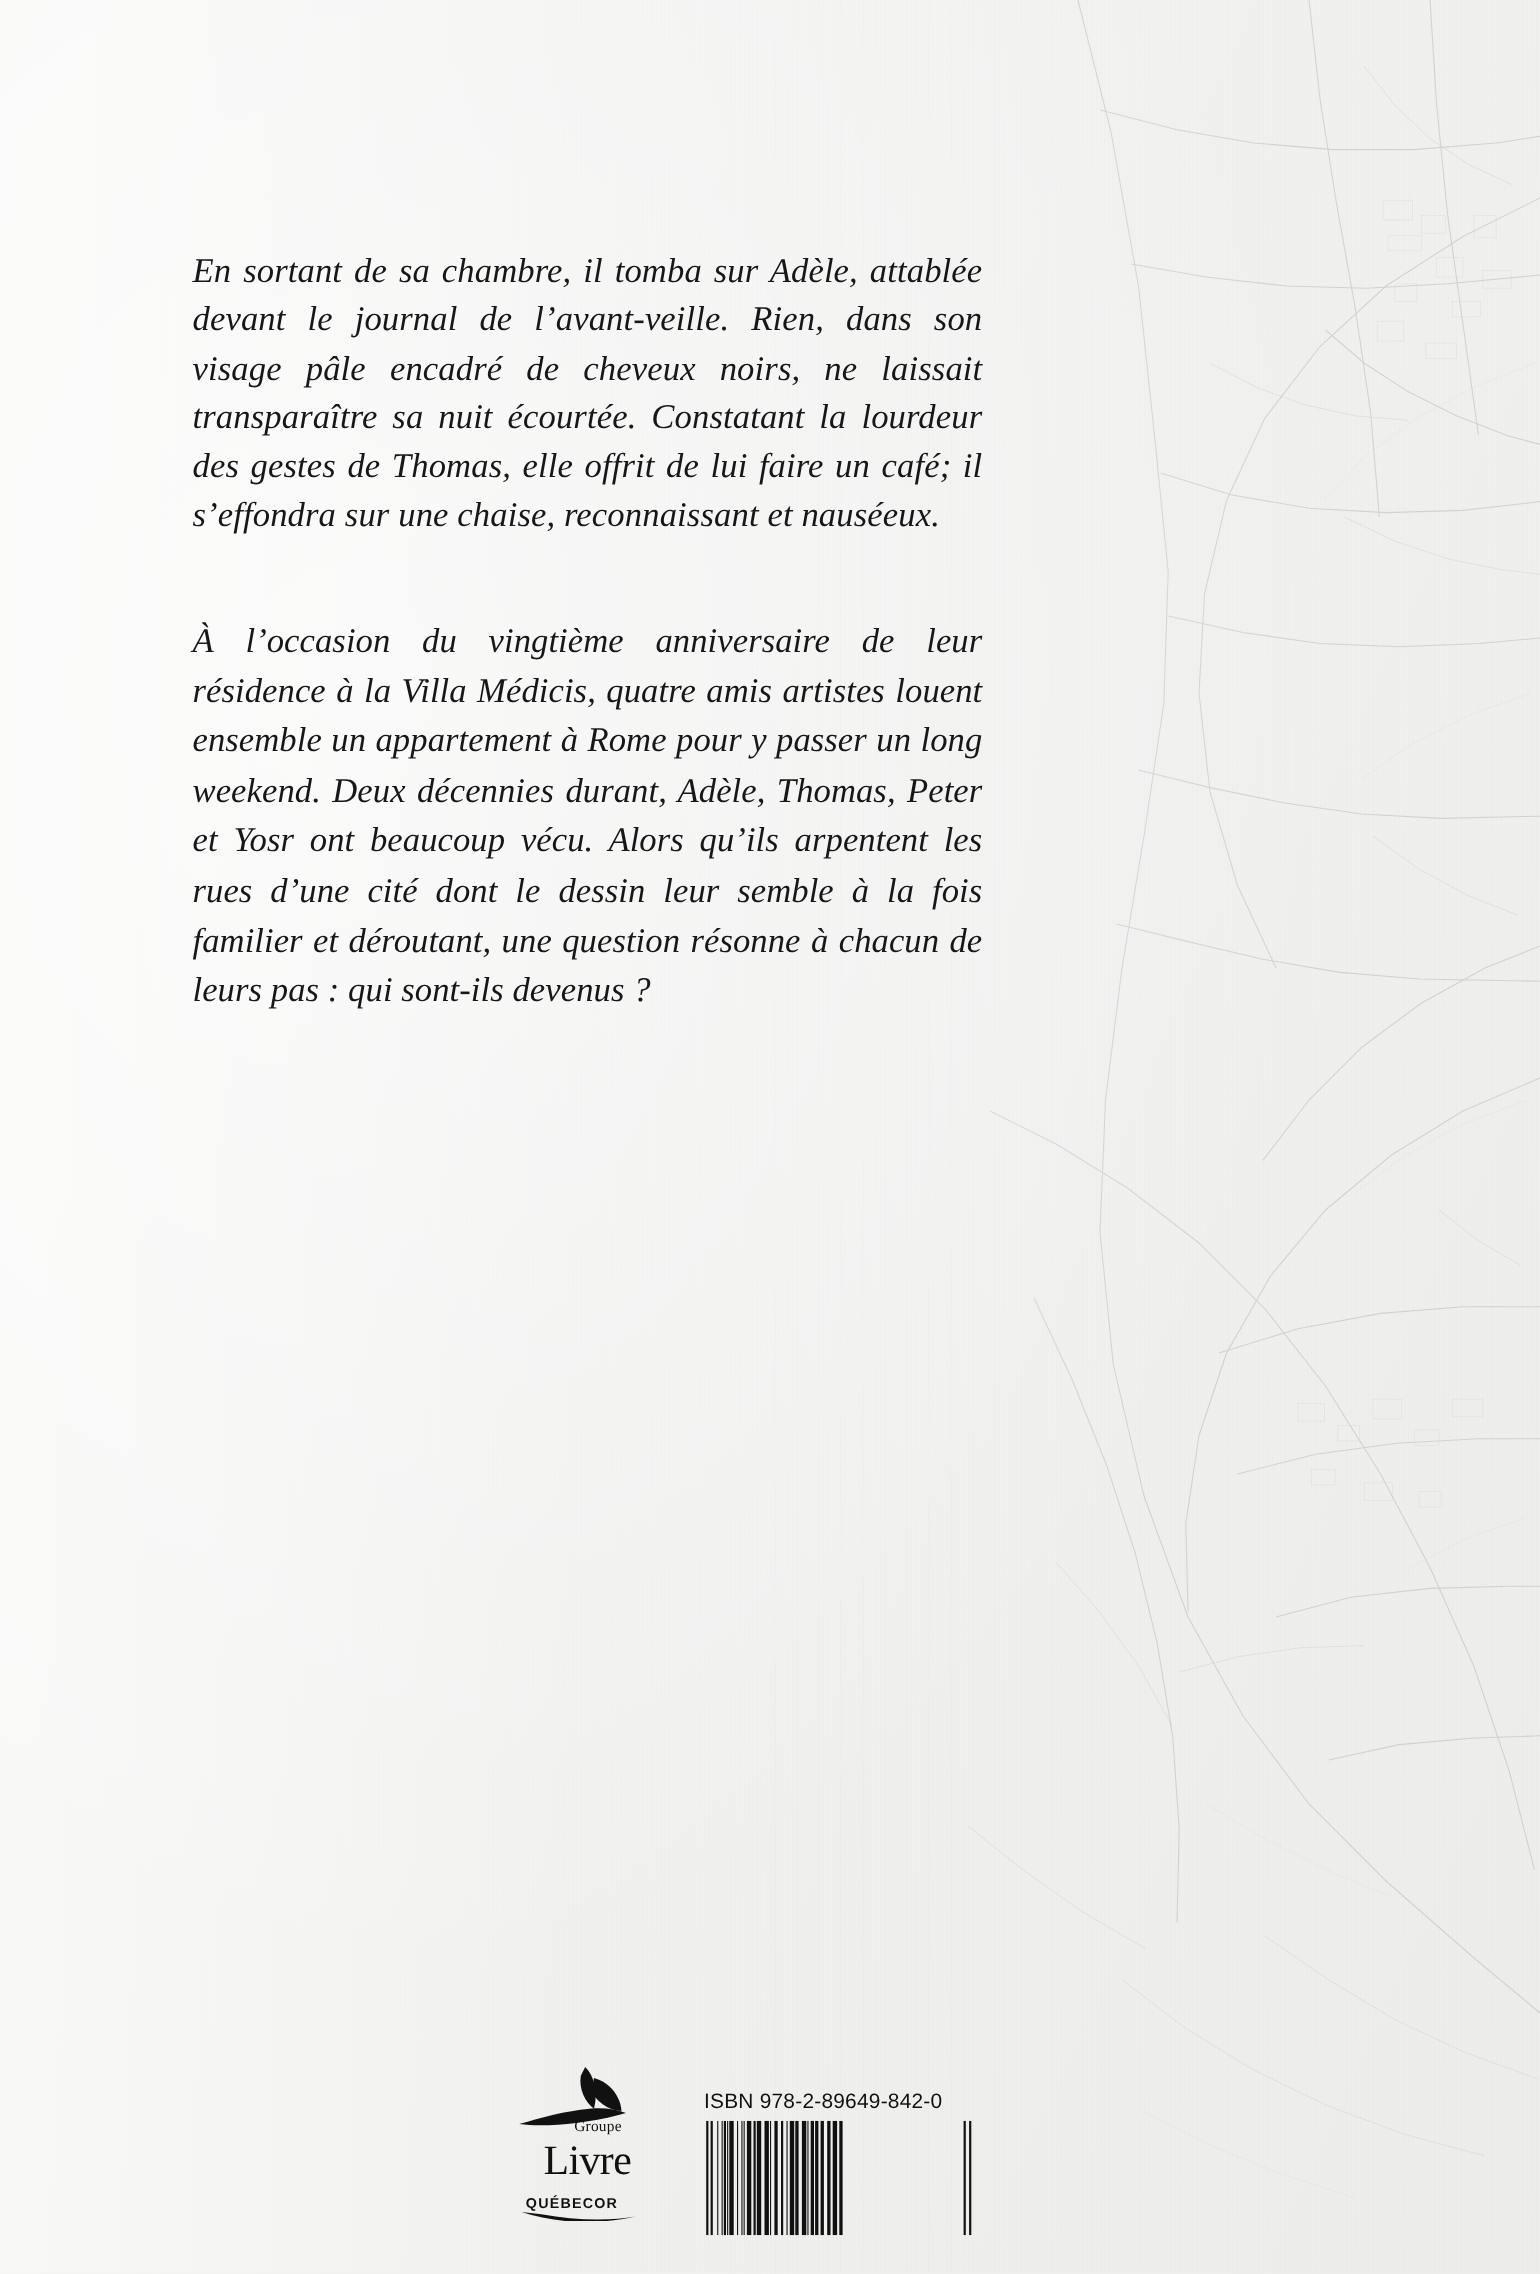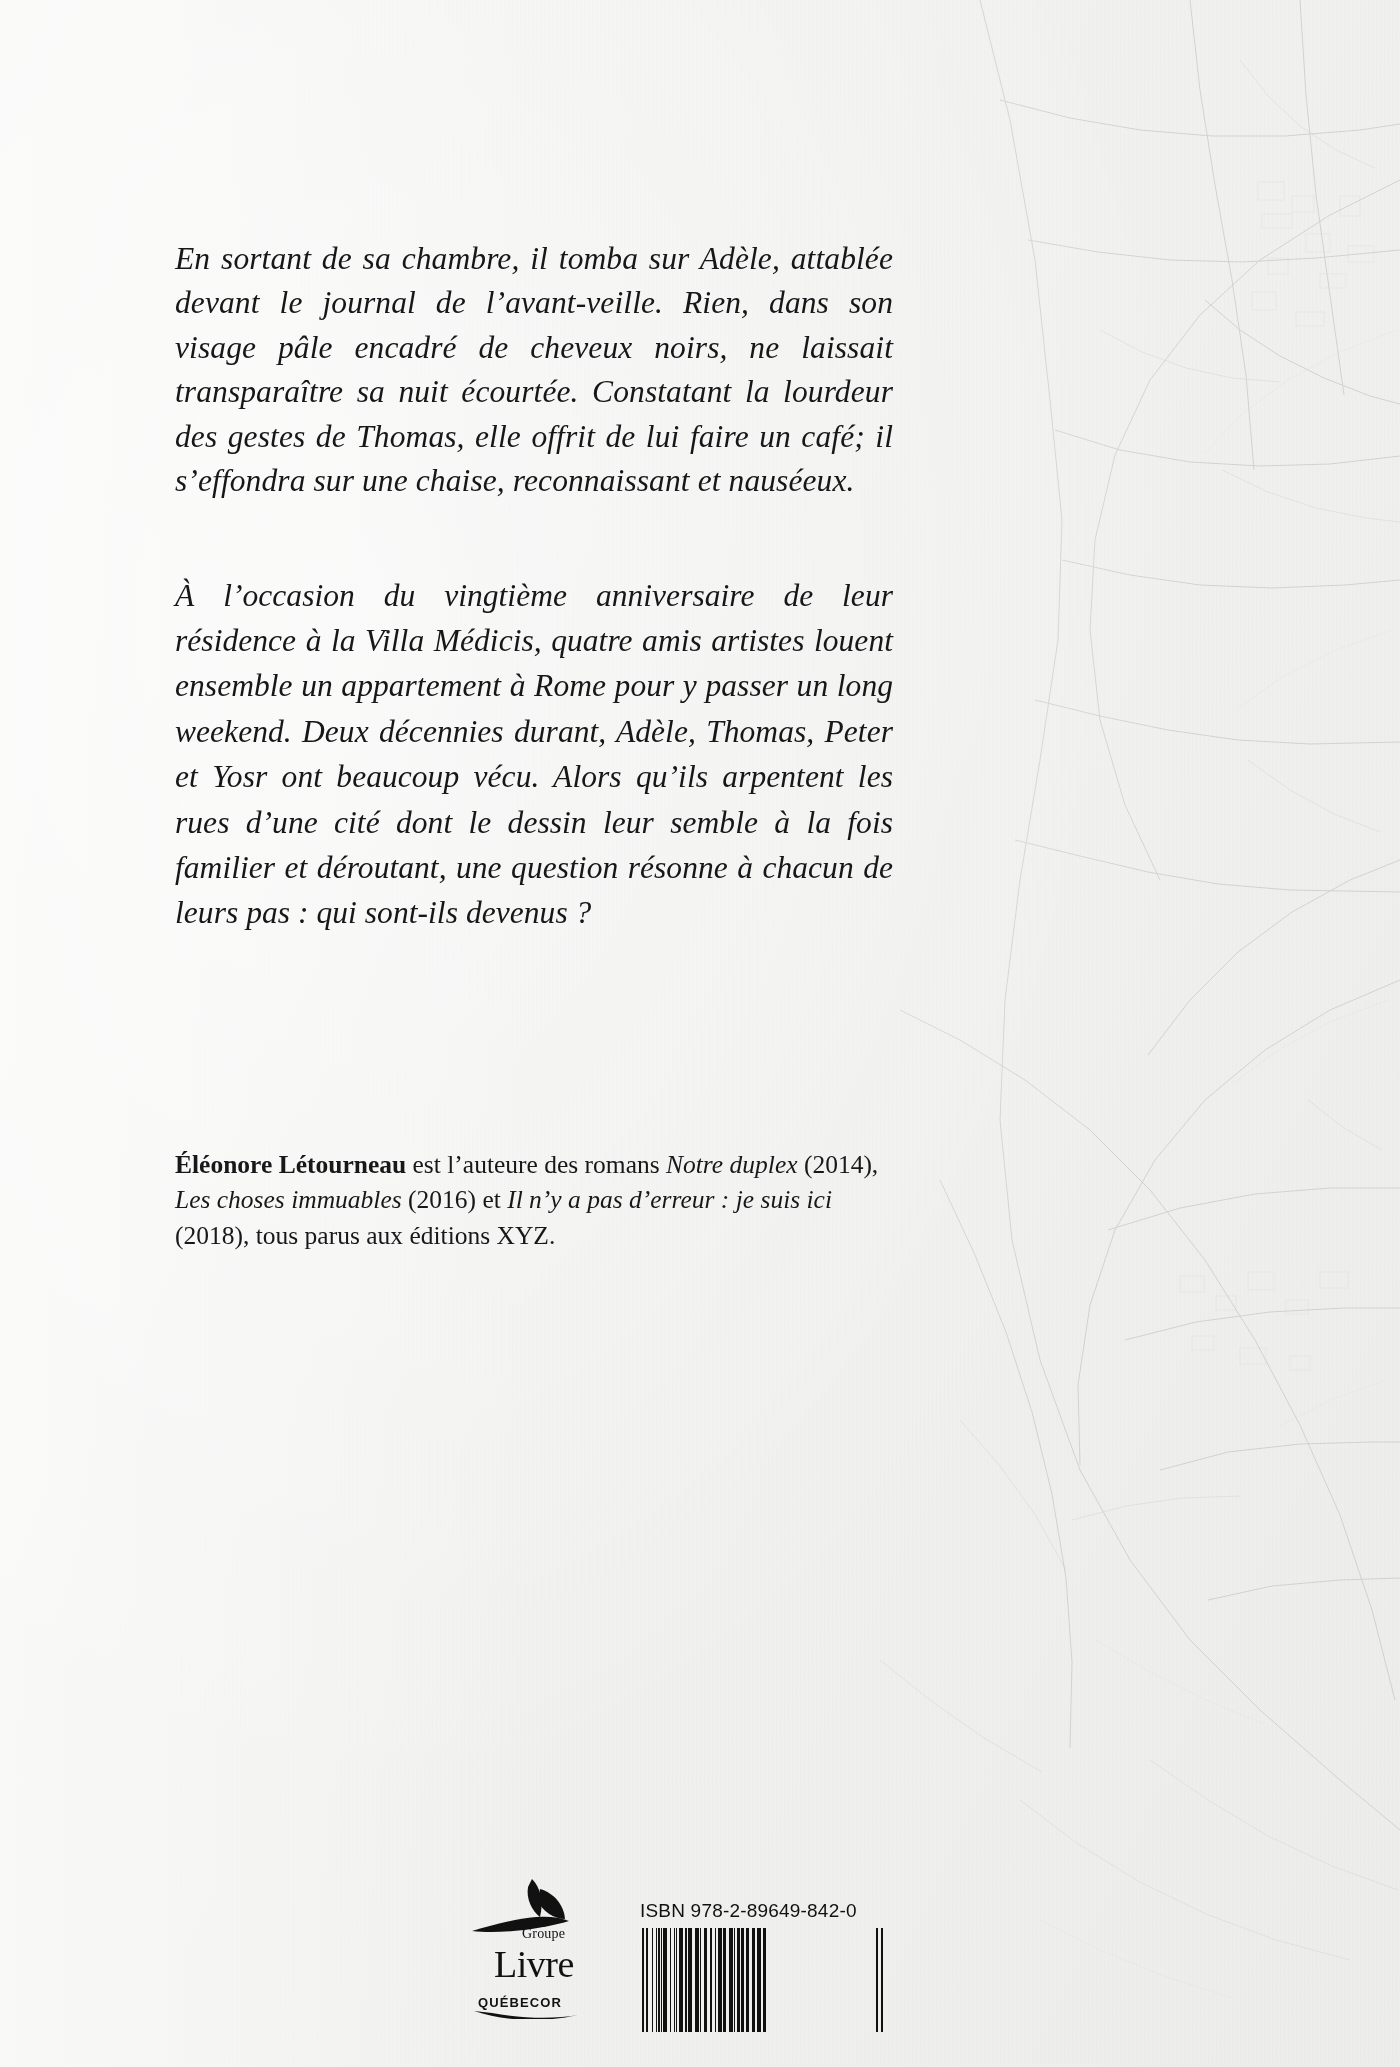--- a/index.html
+++ b/index.html
@@ -54,21 +54,21 @@
     inset: 0;
     background:
       radial-gradient(ellipse at 22% 30%, rgba(255,255,255,0.55) 0%, rgba(255,255,255,0) 60%),
       linear-gradient(90deg, rgba(250,250,249,0.85) 0%, rgba(250,250,249,0.0) 38%);
     pointer-events: none;
   }
 
   .content {
     position: absolute;
     left: 175px;
-    top: 13px;
+    top: 0;
     width: 720px;
     height: 1800px;
   }
 
   .excerpt {
     position: absolute;
     top: 192px;
     left: 0;
     width: 718px;
     font-style: italic;
@@ -249,23 +249,20 @@
 
   <div class="paper-grain"></div>
   <div class="vignette"></div>
 
   <div class="content">
 
     <p class="excerpt">En sortant de sa chambre, il tomba sur Adèle, attablée devant le journal de l’avant-veille. Rien, dans son visage pâle encadré de cheveux noirs, ne laissait transparaître sa nuit écourtée. Constatant la lourdeur des gestes de Thomas, elle offrit de lui faire un café; il s’effondra sur une chaise, reconnaissant et nauséeux.</p>
 
     <p class="blurb">À l’occasion du vingtième anniversaire de leur résidence à la Villa Médicis, quatre amis artistes louent ensemble un appartement à Rome pour y passer un long weekend. Deux décennies durant, Adèle, Thomas, Peter et Yosr ont beaucoup vécu. Alors qu’ils arpentent les rues d’une cité dont le dessin leur semble à la fois familier et déroutant, une question résonne à chacun de leurs pas : qui sont-ils devenus ?</p>
 
-    <p class="bio">
-      <b>Éléonore Létourneau</b><span> est l’auteure des romans </span><i>Notre duplex</i><span> (2014), </span><i>Les choses immuables</i><span> (2016) et </span><i>Il n’y a pas d’erreur : je suis ici</i><span> (2018), tous parus aux éditions XYZ.</span>
-    </p>
 
   </div>
 
   <div class="footer">
 
     <div class="publisher-logo">
       <svg class="logo-svg" viewBox="0 0 150 150" xmlns="http://www.w3.org/2000/svg" aria-hidden="true">
 
         <path d="M62 10 C70 18, 74 32, 70 48 C62 42, 56 30, 58 18 Z" fill="#111"></path>
         <path d="M70 20 C84 24, 94 36, 95 50 C84 50, 72 42, 68 32 Z" fill="#111"></path>

